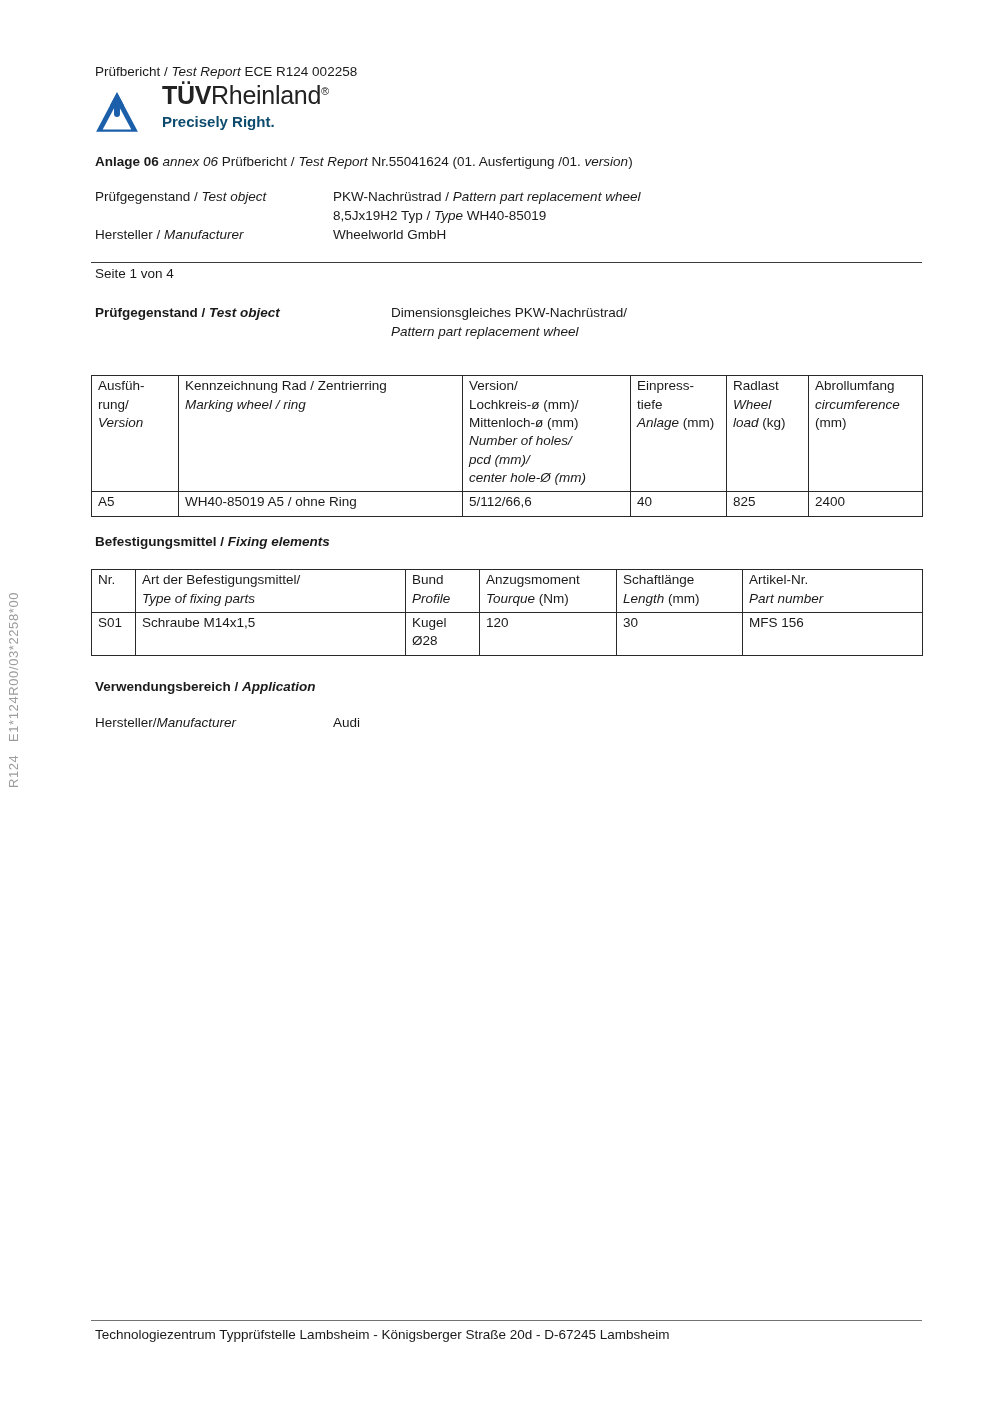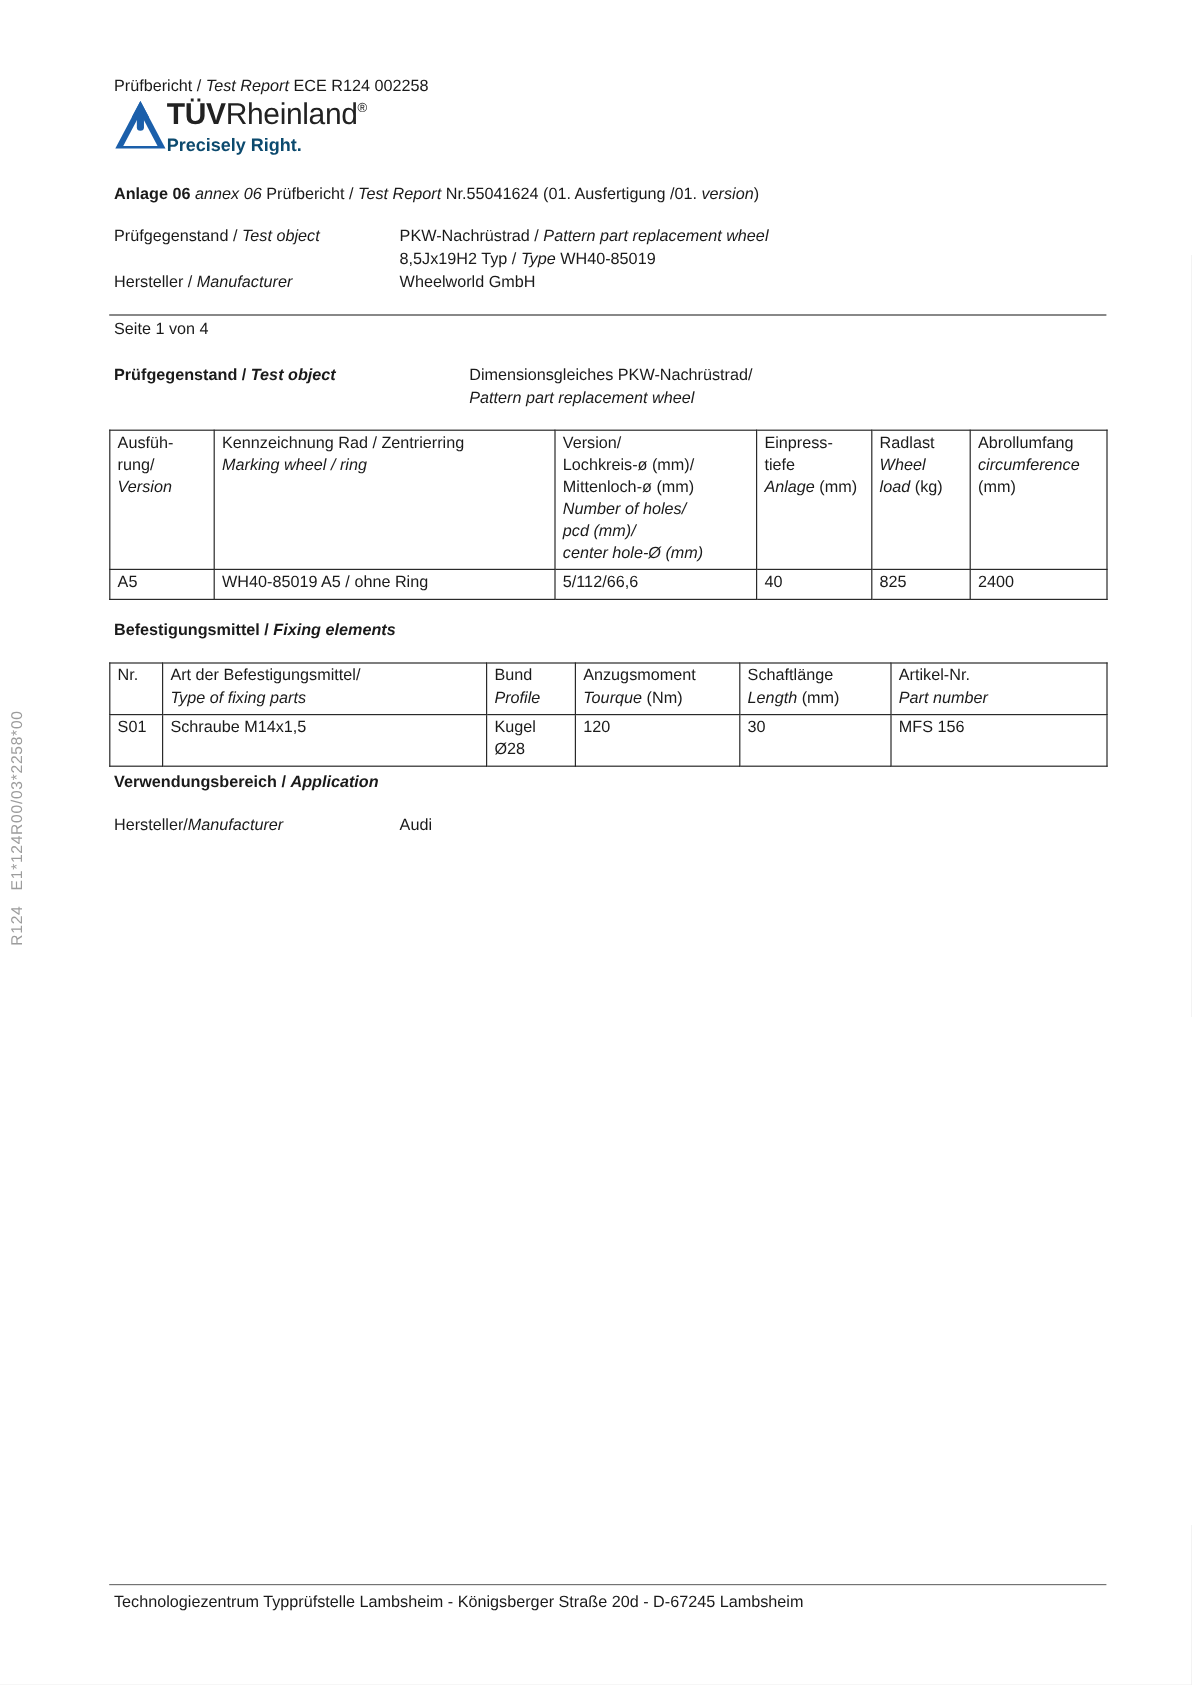--- a/index.html
+++ b/index.html
@@ -10,21 +10,21 @@
     background:#ffffff; overflow:hidden;
     padding:50px 71px 0 95px;
     font-size:13.5px; line-height:1.38;
   }
   .b  { font-weight:bold; }
   .i  { font-style:italic; }
 
   
   .header-row { display:flex; justify-content:space-between; align-items:flex-start;flex-direction:column; }
   .report-title { margin-top:13px; white-space:nowrap; }
-  .logo { display:flex; align-items:flex-start; gap:0; }
+  .logo { display:flex; align-items:flex-end; gap:23px; }
   .logo-triangle { display:block; margin-top:1px; }
   .logo-name { font-size:25px; line-height:1.1; letter-spacing:-0.3px; color:#222; white-space:nowrap; }
   .logo-tuv { font-weight:bold; }
   .logo-reg { font-size:11px; vertical-align:super; }
   .logo-tagline { font-weight:bold; font-size:15px; margin-top:3px; color:#0c4a6e; }
 
   
   .annex-line { margin-top:20px; }
 
   
@@ -33,30 +33,30 @@
 
   .hr { border-top:1px solid #3a3a3a; margin-top:18px; margin-left:-4px; width:831px; }
   .page-number { text-align:left; margin-top:2px; }
 
   
   .section-row { display:flex; margin-top:20px; }
   .section-label { width:296px; flex:none; }
 
   
   .data-table { border-collapse:collapse; width:831px; margin-left:-4px; table-layout:fixed; }
-  .wheel-table { margin-top:17px; }
+  .wheel-table { margin-top:34px; }
   .fixing-table { margin-top:18px; }
   .data-table th, .data-table td {
     border:1px solid #2a2a2a; padding:1px 6px 4px 6px;
     text-align:left; vertical-align:top; font-weight:normal;
     font-size:13.5px; line-height:1.36; overflow:hidden;
   }
 
   .section-heading { margin-top:16px; }
-  .section-heading.app { margin-top:4px; }
+  .section-heading.app { margin-top:22px; }
   .manu-grid { display:grid; grid-template-columns:238px 1fr; margin-top:18px; }
 
   
   .side-code {
     position:absolute; left:14px; top:690px;
     transform:translate(-50%,-50%) rotate(-90deg);
     white-space:pre; color:#9c9c9c; font-size:13px; letter-spacing:0.6px;
   }
 
   

